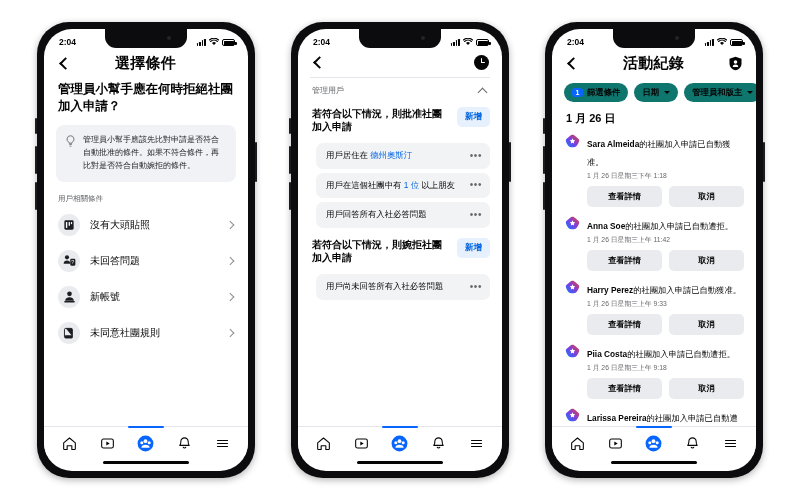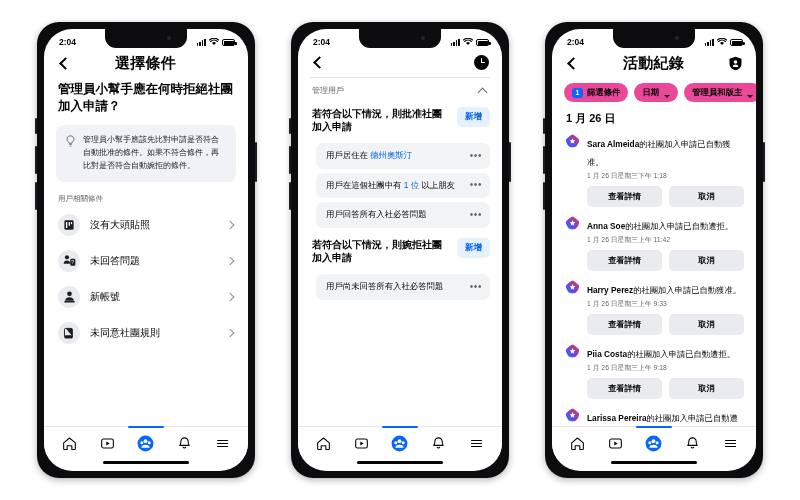--- a/index.html
+++ b/index.html
@@ -17,21 +17,21 @@
     align-items: center;
     gap: 36px;
   }
 
   
   .phone {
     position: relative;
     width: 218px;
     height: 456px;
     background: #0c0c0e;
-    border-radius: 22px;
+    border-radius: 32px;
     padding: 7px;
     box-shadow: 0 2px 7px rgba(0,0,0,.30);
     flex: 0 0 auto;
   }
   .side-btn {
     position: absolute; left: -2px; width: 2px;
     background: #1b1b1f; border-radius: 2px;
   }
   .sb1 { top: 96px;  height: 16px; }
   .sb2 { top: 124px; height: 28px; }
@@ -179,22 +179,22 @@
   .cond .ct { font-size: 8.4px; color:#050505; line-height:1.4; }
   .cond .ct b { color:#0064e0; font-weight: normal; }
   .dots { color:#65676b; font-size: 10px; letter-spacing:.6px; flex:0 0 auto; line-height:.6; cursor:pointer;}
 
   
   .chips {
     display:flex; gap:6px; padding: 4px 0 7px 12px;
     overflow: hidden;
   }
   .chip {
-    flex: 0 0 auto; background:#ec4899; border-radius: 13px;
-    padding: 4px 8px; display:flex; align-items:flex-end; gap:4px;
+    flex: 0 0 auto; background:#0f766e; border-radius: 13px;
+    padding: 4px 8px; display:flex; align-items:center; gap:4px;
     font-size: 8.4px; font-weight:bold; color:#050505; cursor:pointer;
     white-space: nowrap;
   }
   .chip-badge {
     background:#0866ff; color:#fff; font-size:7px; font-weight:bold;
     border-radius: 3px; padding: 1px 3.5px; line-height: 1.1;
   }
   .chip .caret {
     width:0;height:0;border-left:3.2px solid transparent;border-right:3.2px solid transparent;
     border-top:3.6px solid #050505; margin-left:1px;

